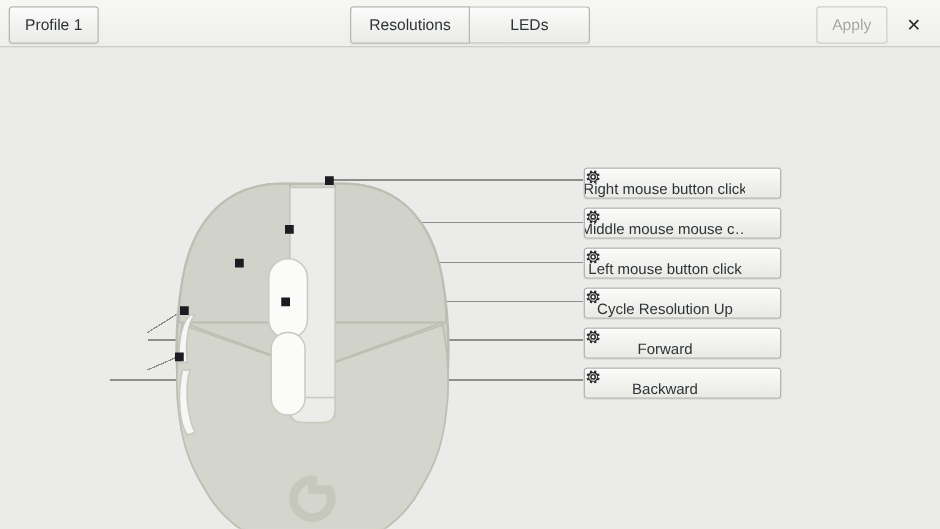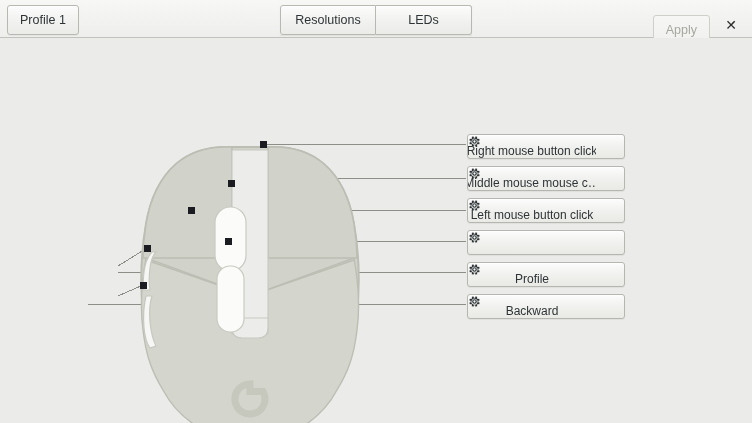--- a/index.html
+++ b/index.html
@@ -103,21 +103,20 @@
     background: linear-gradient(to bottom, #dcdcd8 0%, #e4e4e0 60%, #e8e8e4 100%);
     box-shadow: 0 1px 2px rgba(0,0,0,0.12) inset;
   }
 
   .apply-btn {
     min-width: 46px;
     color: #a7a7a2;
     background: linear-gradient(to bottom, #f6f6f5 0%, #f0f0ee 100%);
     border-color: #cfcfc9;
     box-shadow: none;
-    margin-top: 10px;
   }
 
   .close-btn {
     width: 26px;
     height: 26px;
     margin-left: 8px;
     display: inline-flex;
     align-items: center;
     justify-content: center;
     font-size: 14px;
@@ -339,30 +338,31 @@
         <div class="action-label">Left mouse button click</div>
         <div class="action-gear">
           <svg width="13" height="13" viewBox="0 0 16 16" aria-hidden="true">
             <path fill="#2e3436" d="M8 5.1A2.9 2.9 0 1 0 8 10.9 2.9 2.9 0 0 0 8 5.1zm0 4.3A1.4 1.4 0 1 1 8 6.6a1.4 1.4 0 0 1 0 2.8z"></path>
             <path fill="#2e3436" d="M14 9.1l-1.3-.3a4.8 4.8 0 0 0 0-1.6L14 6.9a.4.4 0 0 0 .3-.5l-.4-1.5a.4.4 0 0 0-.5-.3l-1.3.4a4.8 4.8 0 0 0-1.1-1.1l.4-1.3a.4.4 0 0 0-.3-.5L9.6 1.7a.4.4 0 0 0-.5.3L8.8 3.3a4.8 4.8 0 0 0-1.6 0L6.9 2a.4.4 0 0 0-.5-.3L4.9 2.1a.4.4 0 0 0-.3.5l.4 1.3a4.8 4.8 0 0 0-1.1 1.1l-1.3-.4a.4.4 0 0 0-.5.3l-.4 1.5a.4.4 0 0 0 .3.5l1.3.3a4.8 4.8 0 0 0 0 1.6L2 9.1a.4.4 0 0 0-.3.5l.4 1.5a.4.4 0 0 0 .5.3l1.3-.4a4.8 4.8 0 0 0 1.1 1.1l-.4 1.3a.4.4 0 0 0 .3.5l1.5.4a.4.4 0 0 0 .5-.3l.3-1.3a4.8 4.8 0 0 0 1.6 0l.3 1.3a.4.4 0 0 0 .5.3l1.5-.4a.4.4 0 0 0 .3-.5l-.4-1.3a4.8 4.8 0 0 0 1.1-1.1l1.3.4a.4.4 0 0 0 .5-.3l.4-1.5a.4.4 0 0 0-.3-.5zm-2.6.6a3.7 3.7 0 1 1-6.8-3 3.7 3.7 0 0 1 6.8 3z"></path>
           </svg>
         </div>
       </div>
 
       <div class="action-row">
-        <div class="action-gear">
-          <svg width="13" height="13" viewBox="0 0 16 16" aria-hidden="true">
-            <path fill="#2e3436" d="M8 5.1A2.9 2.9 0 1 0 8 10.9 2.9 2.9 0 0 0 8 5.1zm0 4.3A1.4 1.4 0 1 1 8 6.6a1.4 1.4 0 0 1 0 2.8z"></path>
-            <path fill="#2e3436" d="M14 9.1l-1.3-.3a4.8 4.8 0 0 0 0-1.6L14 6.9a.4.4 0 0 0 .3-.5l-.4-1.5a.4.4 0 0 0-.5-.3l-1.3.4a4.8 4.8 0 0 0-1.1-1.1l.4-1.3a.4.4 0 0 0-.3-.5L9.6 1.7a.4.4 0 0 0-.5.3L8.8 3.3a4.8 4.8 0 0 0-1.6 0L6.9 2a.4.4 0 0 0-.5-.3L4.9 2.1a.4.4 0 0 0-.3.5l.4 1.3a4.8 4.8 0 0 0-1.1 1.1l-1.3-.4a.4.4 0 0 0-.5.3l-.4 1.5a.4.4 0 0 0 .3.5l1.3.3a4.8 4.8 0 0 0 0 1.6L2 9.1a.4.4 0 0 0-.3.5l.4 1.5a.4.4 0 0 0 .5.3l1.3-.4a4.8 4.8 0 0 0 1.1 1.1l-.4 1.3a.4.4 0 0 0 .3.5l1.5.4a.4.4 0 0 0 .5-.3l.3-1.3a4.8 4.8 0 0 0 1.6 0l.3 1.3a.4.4 0 0 0 .5.3l1.5-.4a.4.4 0 0 0 .3-.5l-.4-1.3a4.8 4.8 0 0 0 1.1-1.1l1.3.4a.4.4 0 0 0 .5-.3l.4-1.5a.4.4 0 0 0-.3-.5zm-2.6.6a3.7 3.7 0 1 1-6.8-3 3.7 3.7 0 0 1 6.8 3z"></path>
-          </svg>
-        </div>
-      </div>
-
-      <div class="action-row">
-        <div class="action-label">Profile</div>
+        <div class="action-label">Cycle Resolution Up</div>
+        <div class="action-gear">
+          <svg width="13" height="13" viewBox="0 0 16 16" aria-hidden="true">
+            <path fill="#2e3436" d="M8 5.1A2.9 2.9 0 1 0 8 10.9 2.9 2.9 0 0 0 8 5.1zm0 4.3A1.4 1.4 0 1 1 8 6.6a1.4 1.4 0 0 1 0 2.8z"></path>
+            <path fill="#2e3436" d="M14 9.1l-1.3-.3a4.8 4.8 0 0 0 0-1.6L14 6.9a.4.4 0 0 0 .3-.5l-.4-1.5a.4.4 0 0 0-.5-.3l-1.3.4a4.8 4.8 0 0 0-1.1-1.1l.4-1.3a.4.4 0 0 0-.3-.5L9.6 1.7a.4.4 0 0 0-.5.3L8.8 3.3a4.8 4.8 0 0 0-1.6 0L6.9 2a.4.4 0 0 0-.5-.3L4.9 2.1a.4.4 0 0 0-.3.5l.4 1.3a4.8 4.8 0 0 0-1.1 1.1l-1.3-.4a.4.4 0 0 0-.5.3l-.4 1.5a.4.4 0 0 0 .3.5l1.3.3a4.8 4.8 0 0 0 0 1.6L2 9.1a.4.4 0 0 0-.3.5l.4 1.5a.4.4 0 0 0 .5.3l1.3-.4a4.8 4.8 0 0 0 1.1 1.1l-.4 1.3a.4.4 0 0 0 .3.5l1.5.4a.4.4 0 0 0 .5-.3l.3-1.3a4.8 4.8 0 0 0 1.6 0l.3 1.3a.4.4 0 0 0 .5.3l1.5-.4a.4.4 0 0 0 .3-.5l-.4-1.3a4.8 4.8 0 0 0 1.1-1.1l1.3.4a.4.4 0 0 0 .5-.3l.4-1.5a.4.4 0 0 0-.3-.5zm-2.6.6a3.7 3.7 0 1 1-6.8-3 3.7 3.7 0 0 1 6.8 3z"></path>
+          </svg>
+        </div>
+      </div>
+
+      <div class="action-row">
+        <div class="action-label">Forward</div>
         <div class="action-gear">
           <svg width="13" height="13" viewBox="0 0 16 16" aria-hidden="true">
             <path fill="#2e3436" d="M8 5.1A2.9 2.9 0 1 0 8 10.9 2.9 2.9 0 0 0 8 5.1zm0 4.3A1.4 1.4 0 1 1 8 6.6a1.4 1.4 0 0 1 0 2.8z"></path>
             <path fill="#2e3436" d="M14 9.1l-1.3-.3a4.8 4.8 0 0 0 0-1.6L14 6.9a.4.4 0 0 0 .3-.5l-.4-1.5a.4.4 0 0 0-.5-.3l-1.3.4a4.8 4.8 0 0 0-1.1-1.1l.4-1.3a.4.4 0 0 0-.3-.5L9.6 1.7a.4.4 0 0 0-.5.3L8.8 3.3a4.8 4.8 0 0 0-1.6 0L6.9 2a.4.4 0 0 0-.5-.3L4.9 2.1a.4.4 0 0 0-.3.5l.4 1.3a4.8 4.8 0 0 0-1.1 1.1l-1.3-.4a.4.4 0 0 0-.5.3l-.4 1.5a.4.4 0 0 0 .3.5l1.3.3a4.8 4.8 0 0 0 0 1.6L2 9.1a.4.4 0 0 0-.3.5l.4 1.5a.4.4 0 0 0 .5.3l1.3-.4a4.8 4.8 0 0 0 1.1 1.1l-.4 1.3a.4.4 0 0 0 .3.5l1.5.4a.4.4 0 0 0 .5-.3l.3-1.3a4.8 4.8 0 0 0 1.6 0l.3 1.3a.4.4 0 0 0 .5.3l1.5-.4a.4.4 0 0 0 .3-.5l-.4-1.3a4.8 4.8 0 0 0 1.1-1.1l1.3.4a.4.4 0 0 0 .5-.3l.4-1.5a.4.4 0 0 0-.3-.5zm-2.6.6a3.7 3.7 0 1 1-6.8-3 3.7 3.7 0 0 1 6.8 3z"></path>
           </svg>
         </div>
       </div>
 
       <div class="action-row">
         <div class="action-label">Backward</div>

